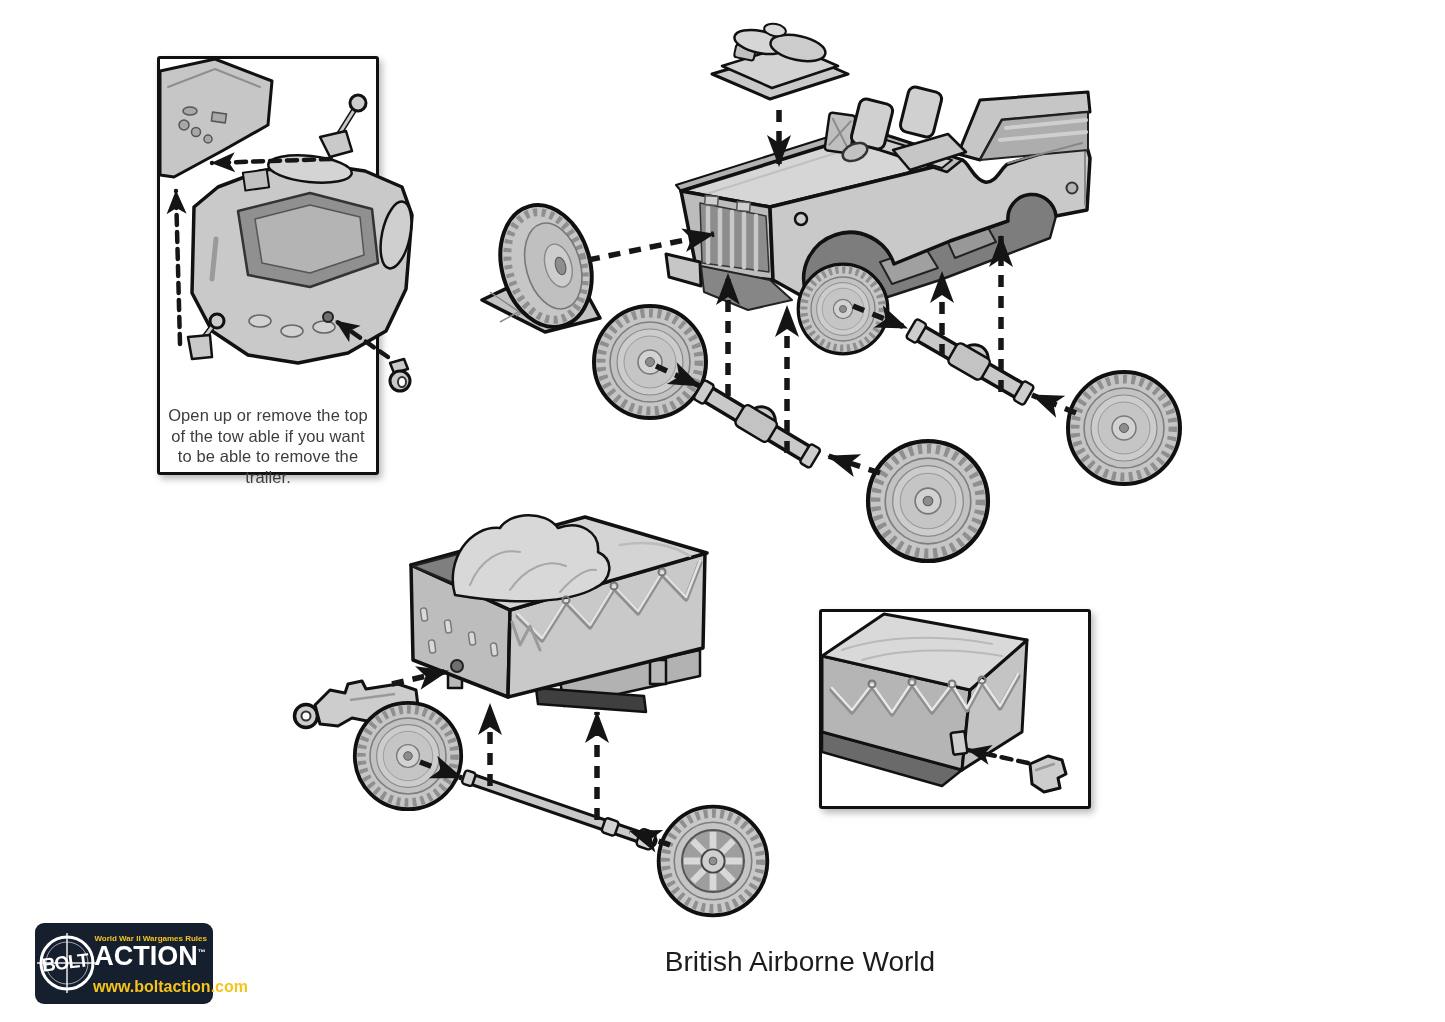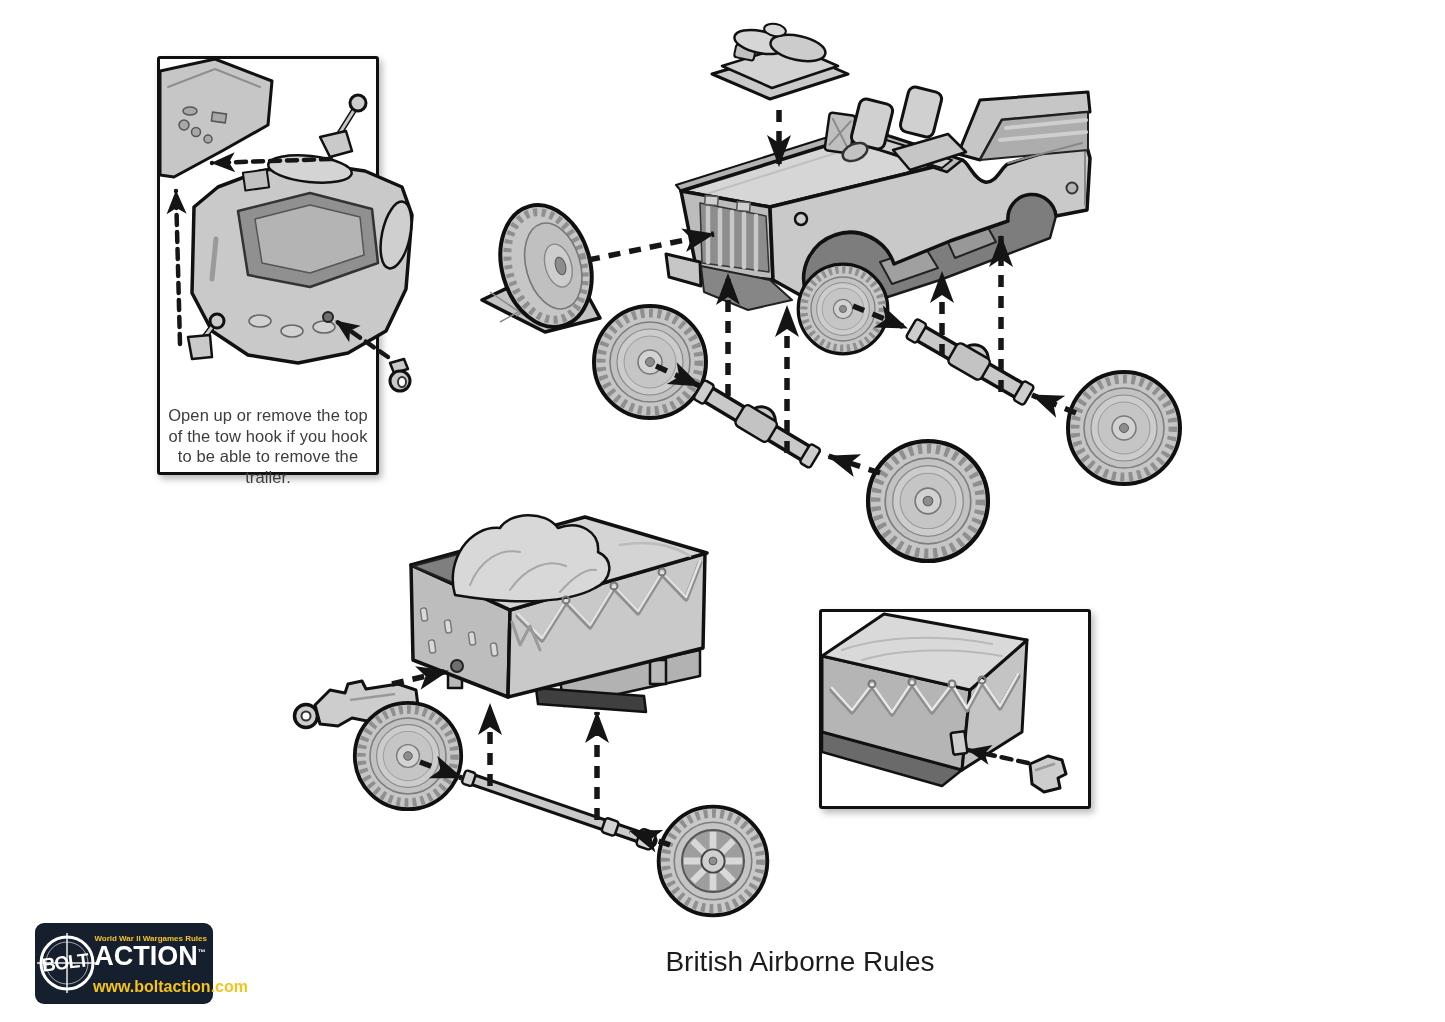--- a/index.html
+++ b/index.html
@@ -283,21 +283,21 @@
 
         <g fill="none" stroke="#161616" stroke-width="4.5" stroke-dasharray="10 7">
           <line x1="171" y1="100" x2="52" y2="104" marker-end="url(#ah2)"></line>
           <line x1="20" y1="285" x2="16" y2="132" marker-end="url(#ah2)"></line>
           <line x1="228" y1="298" x2="176" y2="262" marker-end="url(#ah2)"></line>
         </g>
       </g>
     </svg>
     <div class="caption">
       <div>Open up or remove the top</div>
-      <div>of the tow hook if you hook</div>
+      <div>of the tow able if you want</div>
       <div>to be able to remove the trailer.</div>
     </div>
   </div>
 
   <div class="inset inset2">
     <svg width="266" height="194" viewBox="0 0 266 194">
       <defs>
         <marker id="ah3" markerUnits="userSpaceOnUse" markerWidth="30" markerHeight="24" refX="24" refY="11" orient="auto">
           <path d="M1,1 L25,11 L1,21 L7,11 Z" fill="#141414"></path>
         </marker>
@@ -334,15 +334,15 @@
       <line x1="0" y1="30" x2="60" y2="30" stroke="#ffffff" stroke-width="1.5" opacity="0.9"></line>
       <circle cx="30" cy="30" r="26" fill="none" stroke="#ffffff" stroke-width="3"></circle>
       <circle cx="30" cy="30" r="21" fill="none" stroke="#ffffff" stroke-width="1" opacity="0.6"></circle>
     </svg>
     <span class="bolt">BOLT</span>
     <div class="tagline">World War II Wargames Rules</div>
     <div class="action"><span>ACTION</span><sup>™</sup></div>
     <div class="site">www.boltaction.com</div>
   </div>
 
-  <div class="footer-title">British Airborne Rules</div>
+  <div class="footer-title">British Airborne World</div>
 
 </div>
 
 </body></html>

